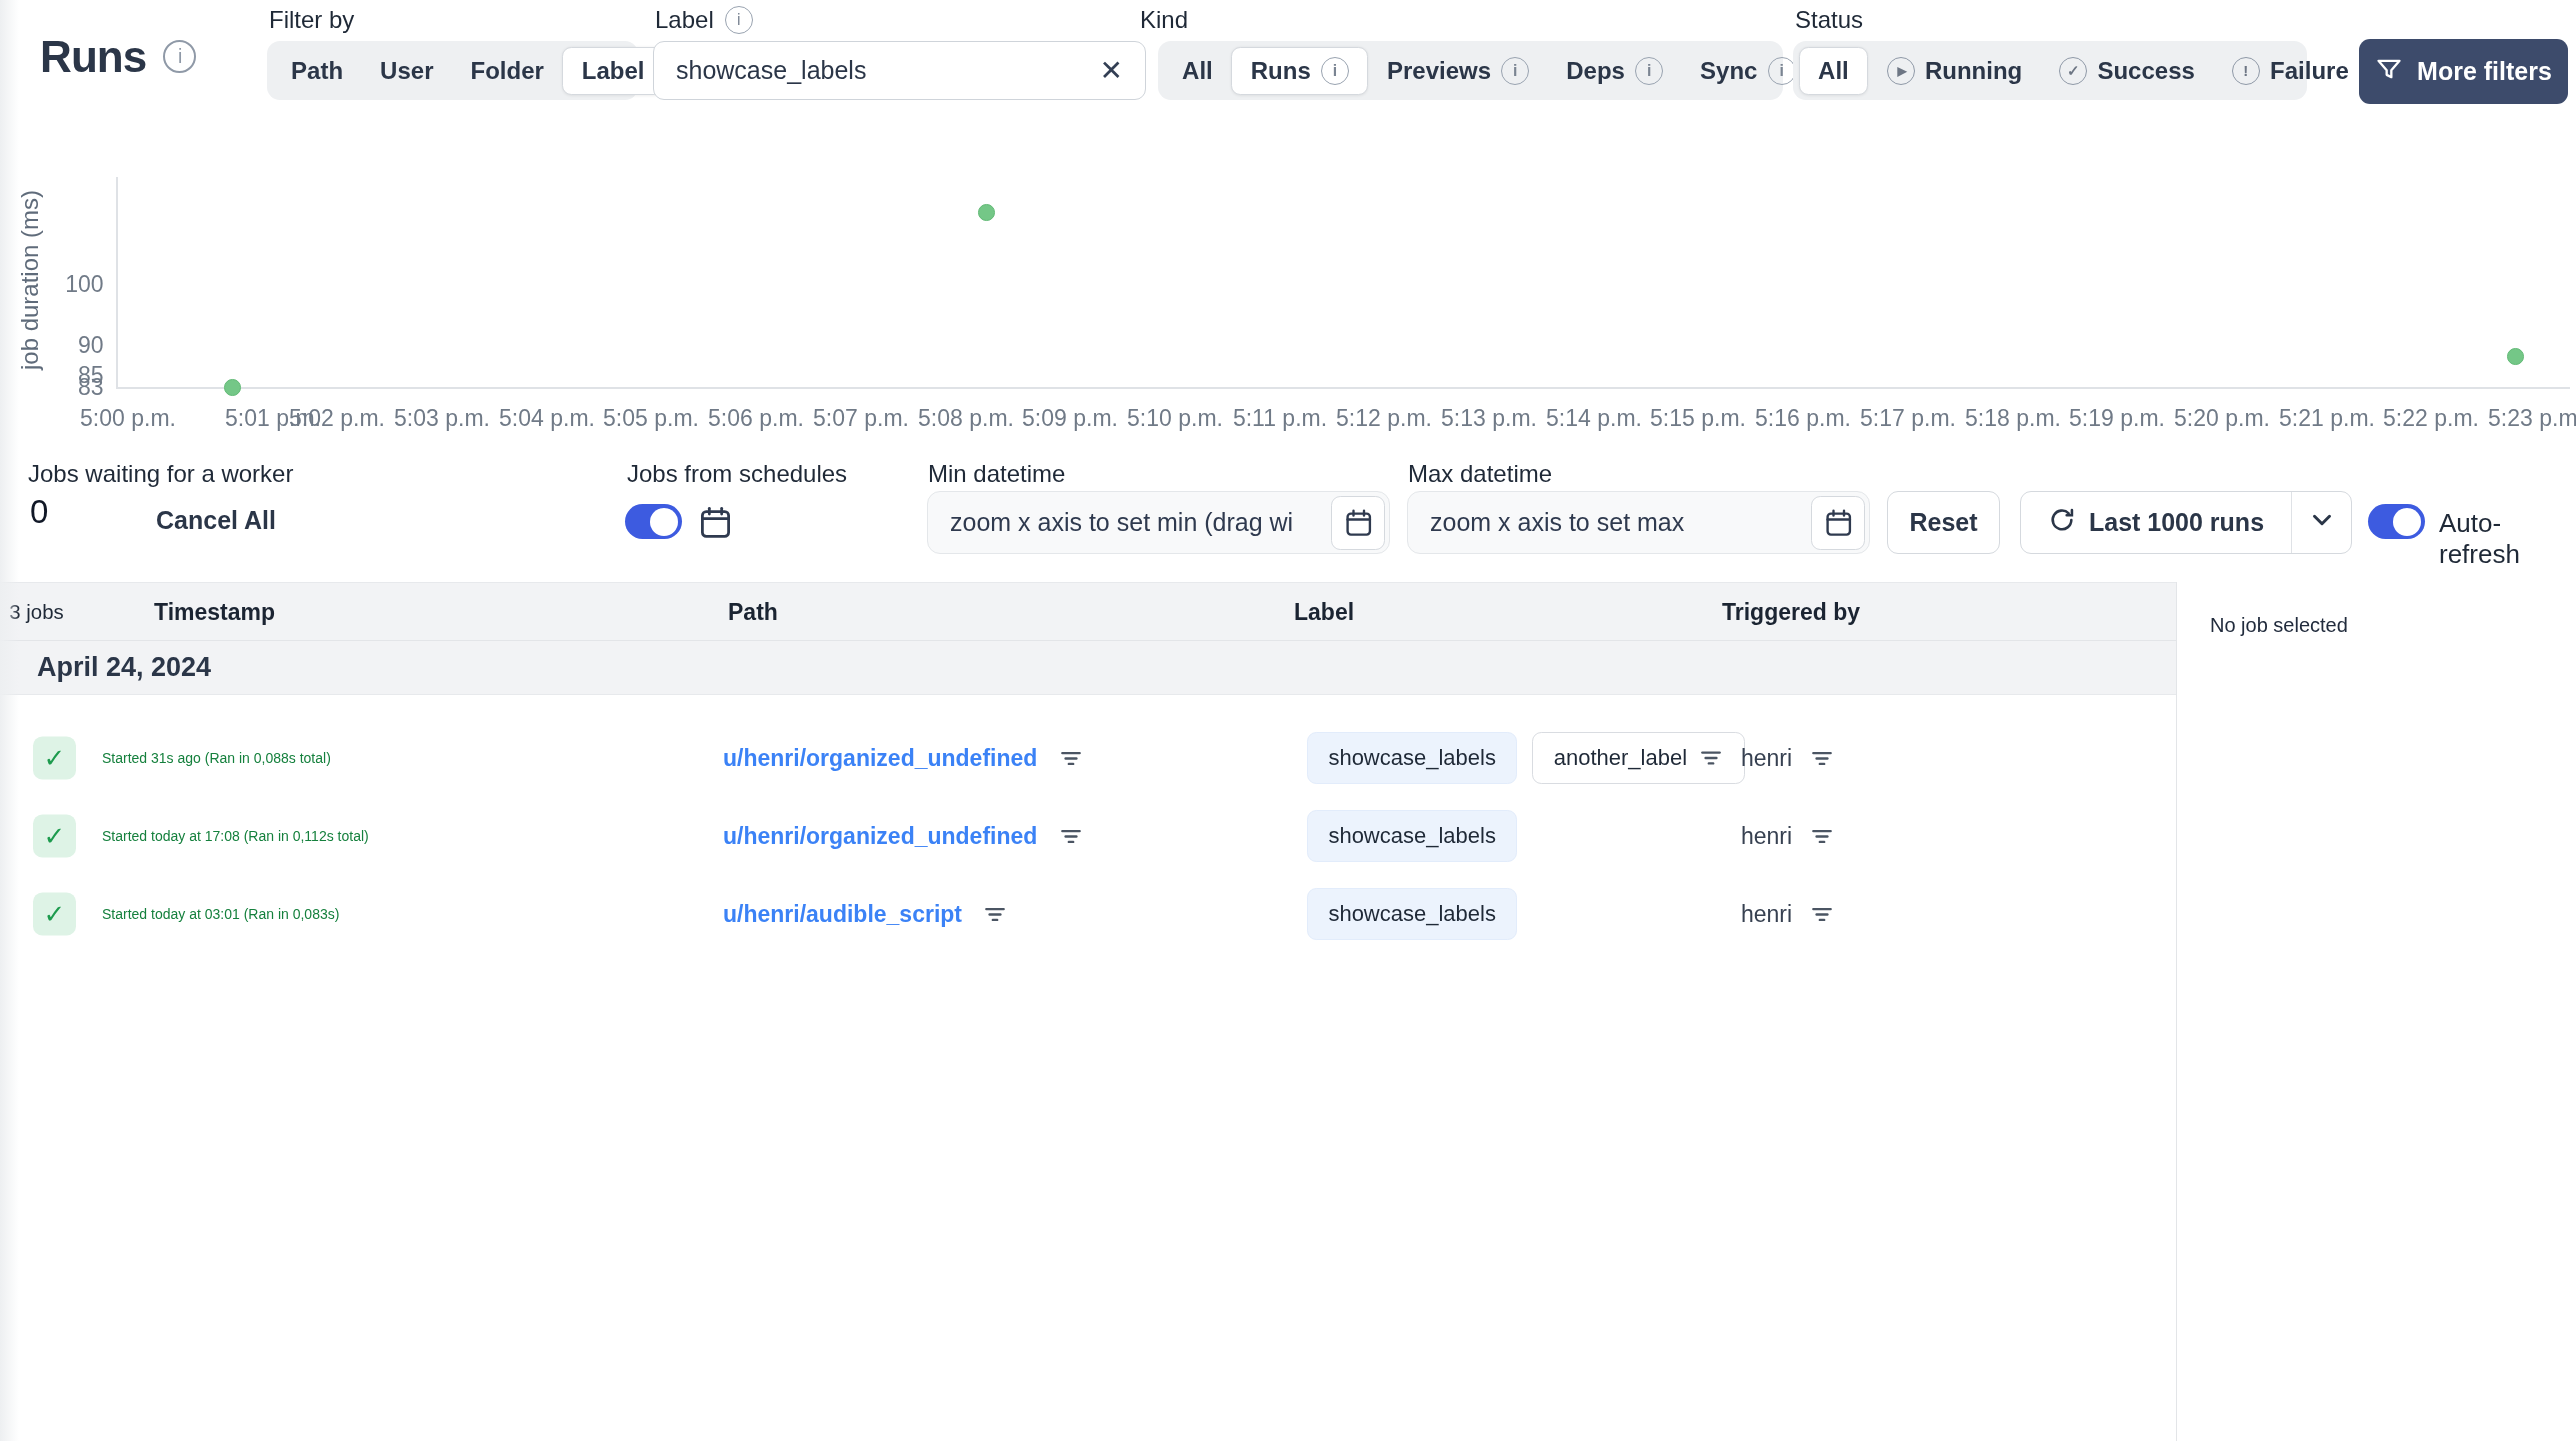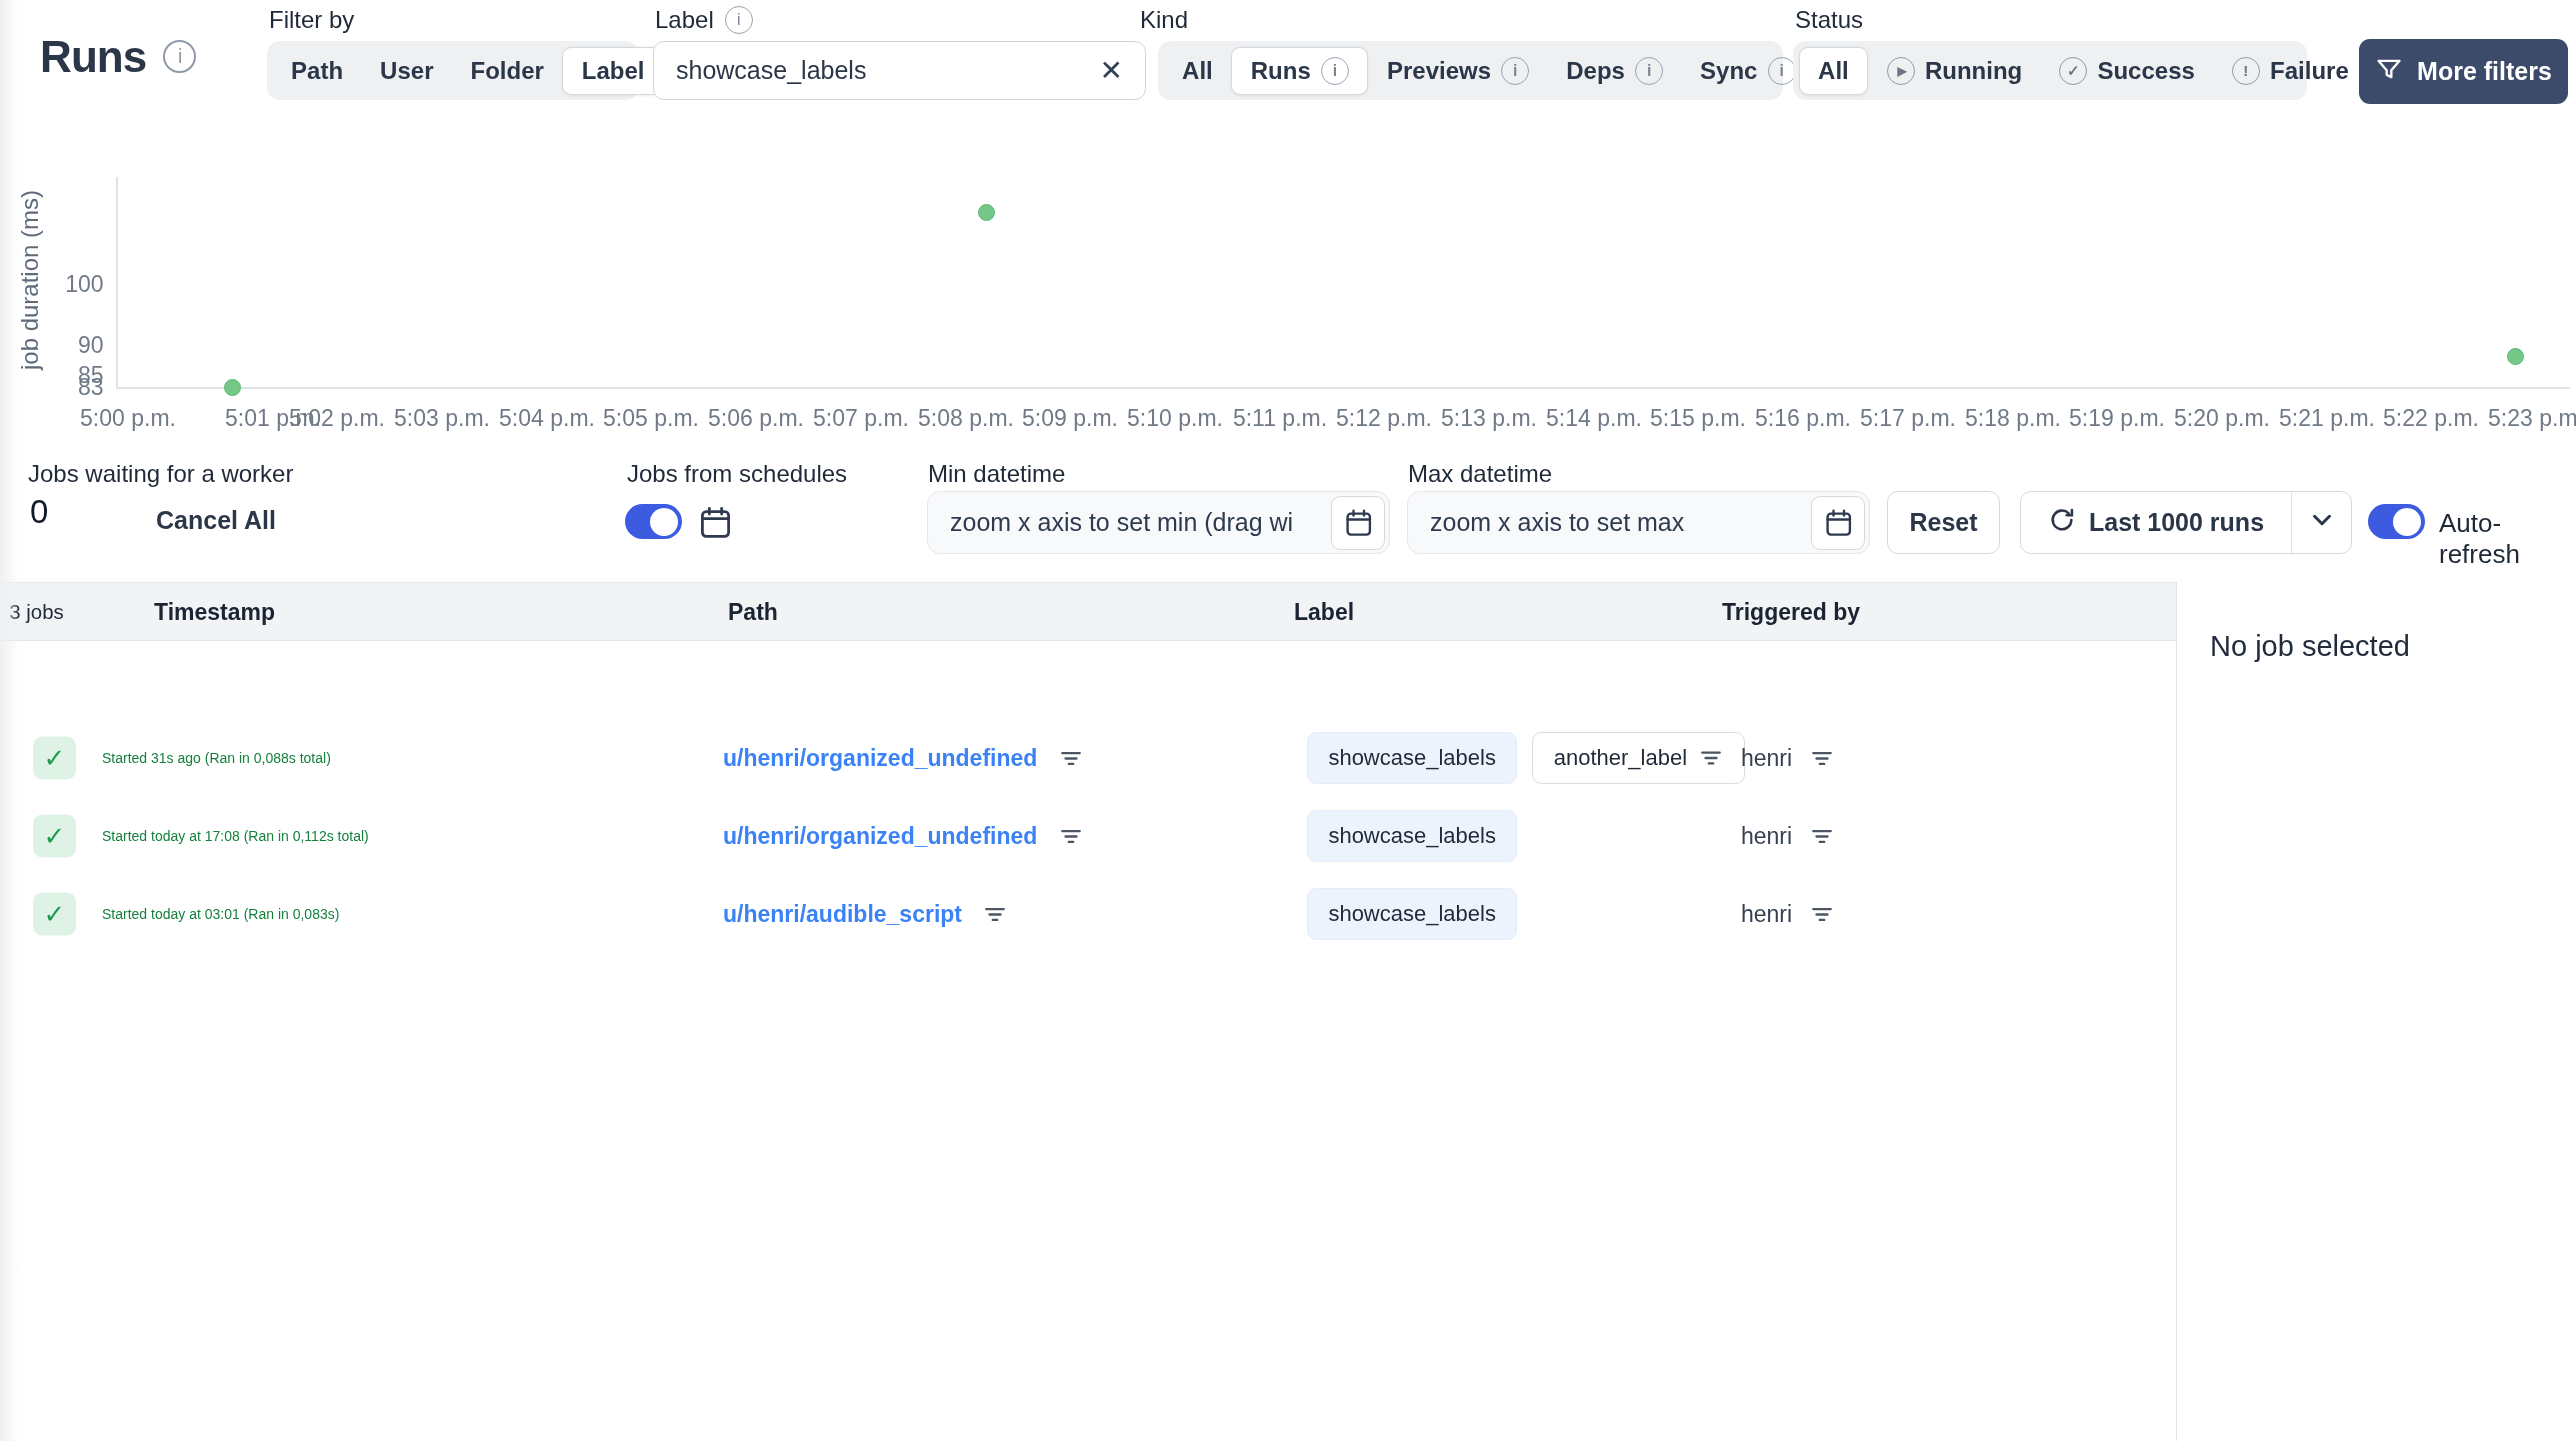--- a/index.html
+++ b/index.html
@@ -114,21 +114,21 @@
   .row-labels { position:absolute; left:1307px; top:50%; transform:translateY(-50%); display:flex; gap:15px; align-items:center; }
   .chip { height:52px; display:flex; align-items:center; gap:11px; padding:0 20.4px; border-radius:9.3px;
     font-size:22px; color:#1f2937; white-space:nowrap; cursor:pointer; }
   .chip-blue    { background:#ecf3fd; border:1.4px solid #e2ecfb; }
   .chip-outline { background:#fff;    border:1.4px solid #d9dce1; }
   .row-trig { position:absolute; left:1741px; top:50%; transform:translateY(-50%); display:flex;
     align-items:center; gap:16.7px; font-size:23px; color:#374151; }
 
   .detail-panel { position:absolute; left:2176px; top:582px; width:400px; height:860px;
     border-left:1.4px solid #e3e5e8; background:#fff; }
-  .detail-panel .msg { position:absolute; left:33px; top:31.5px; font-size:29px; color:#222c3d;margin-top:16px; }
+  .detail-panel .msg { position:absolute; left:33px; top:31.5px; font-size:20px; color:#222c3d; }
 </style>
 </head>
 <body>
 
 <div class="app">
   <div class="edge-fade"></div>
 
   <div class="runs-title">
     <span>Runs</span>
     <span class="info-circle title-info">i</span>
@@ -319,20 +319,23 @@
   <div id="auto-label">Auto-refresh</div>
 
   <div class="table-area">
     <div class="thead">
       <span class="jobs-count">3 jobs</span>
       <span class="col col-ts">Timestamp</span>
       <span class="col col-path">Path</span>
       <span class="col col-label">Label</span>
       <span class="col col-trig">Triggered by</span>
     </div>
+    <div class="date-row">
+      <span>April 24, 2024</span>
+    </div>
     <div class="rows" id="rows">
         <div class="job-row">
           <div class="row-check">✓</div>
           <div class="row-ts">Started 31s ago (Ran in 0,088s total)</div>
           <div class="row-path">
             <span class="path-link">u/henri/organized_undefined</span>
             <span class="filter-ico">
               <svg viewBox="0 0 24 24" width="26" height="26" fill="none" stroke="#4b5563" stroke-width="2.2" stroke-linecap="round">
                 <line x1="4" y1="7" x2="20" y2="7"></line>
                 <line x1="7" y1="12" x2="17" y2="12"></line>

